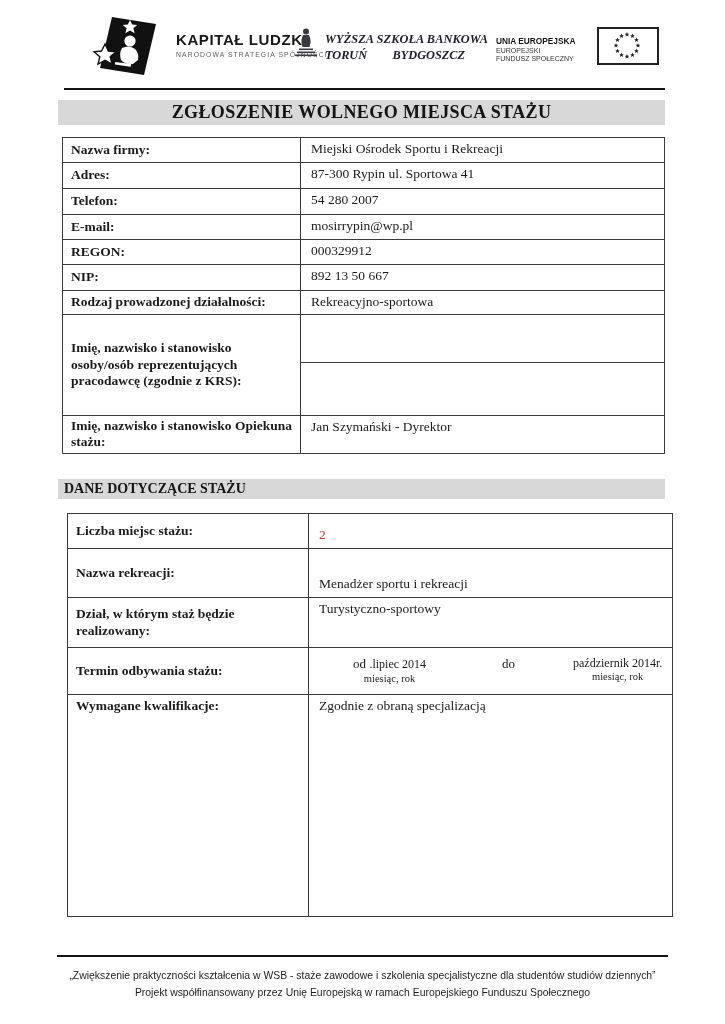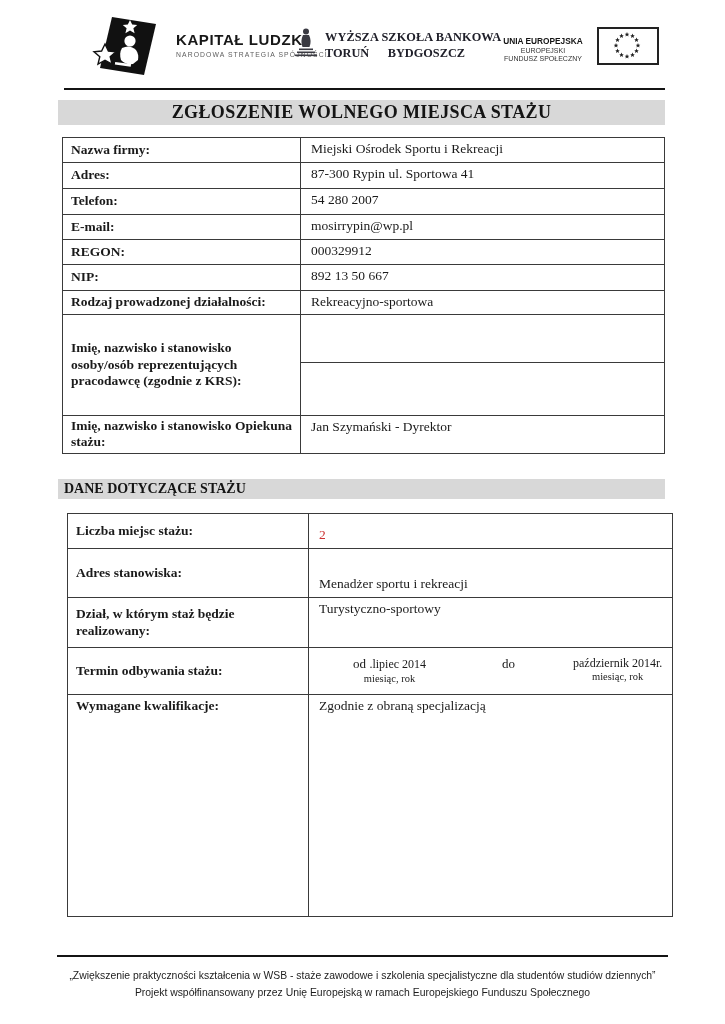--- a/index.html
+++ b/index.html
@@ -5,27 +5,27 @@
   * { margin:0; padding:0; box-sizing:border-box; }
   html,body { width:725px; height:1024px; background:#ffffff; overflow:hidden; }
   body { position:relative; font-family:"Liberation Serif", serif; color:#1a1a1a; }
 
   
   .kl-logo { position:absolute; left:91px; top:14px; display:flex; align-items:flex-start; }
   .kl-text { margin-left:9px; padding-top:17px; font-family:"Liberation Sans", sans-serif; }
   .kl-title { font-size:15px; font-weight:bold; letter-spacing:.6px; color:#181818; }
   .kl-sub { margin-top:3px; font-size:6.8px; letter-spacing:1.1px; color:#5c5c5c; }
 
-  .wsb-logo { position:absolute; left:295px; top:27px; display:flex; align-items:flex-start; }
+  .wsb-logo { position:absolute; left:295px; top:27px; display:flex; align-items:flex-end;font-style:italic; }
   .wsb-text { margin-left:8px; font-family:"Liberation Serif", serif; font-weight:bold; color:#20202a; width:140px; }
   .wsb-line1 { font-size:12.3px; white-space:nowrap; letter-spacing:.1px; }
   .wsb-line2 { display:flex; justify-content:space-between; font-size:12.3px; margin-top:1px; }
 
   .eu-logo { position:absolute; left:496px; top:27px; display:flex; align-items:flex-start; }
-  .eu-text { width:94px; text-align:center; font-family:"Liberation Sans", sans-serif; padding-top:9px; }
+  .eu-text { width:94px; text-align:left; font-family:"Liberation Sans", sans-serif; padding-top:9px; }
   .eu-line1 { font-size:8.3px; font-weight:bold; color:#141414; }
   .eu-line2, .eu-line3 { font-size:7px; color:#333; margin-top:1px; }
   .eu-flag { margin-left:7px; width:62px; height:38px; border:2px solid #222; background:#fff; }
 
   
   .rule-top { position:absolute; left:64px; top:88px; width:601px; height:2px; background:#141414; }
   .title-bar { position:absolute; left:58px; top:100px; width:607px; height:25px; background:#d8d8d8;
                text-align:center; font-weight:bold; font-size:18px; letter-spacing:.4px; line-height:25px; color:#141414; }
   .section-bar { position:absolute; left:58px; top:479px; width:607px; height:20px; background:#d8d8d8;
                  font-weight:bold; font-size:14px; line-height:20px; padding-left:6px; color:#141414; }
@@ -184,21 +184,21 @@
   <colgroup>
       <col class="c1">
       <col class="c2">
     </colgroup>
   <tbody>
       <tr class="r0">
     <td class="lbl">Liczba miejsc stażu:</td>
     <td class="val bottom red">2</td>
   </tr>
   <tr class="r1">
-    <td class="lbl">Adres stanowiska:</td>
+    <td class="lbl">Nazwa rekreacji:</td>
     <td class="val bottom">Menadżer sportu i rekreacji</td>
   </tr>
   <tr class="r2">
     <td class="lbl">Dział, w którym staż będzie realizowany:</td>
     <td class="val">Turystyczno-sportowy</td>
   </tr>
   <tr class="r3">
     <td class="lbl">Termin odbywania stażu:</td>
     <td class="val mid">
       <div class="termin">

